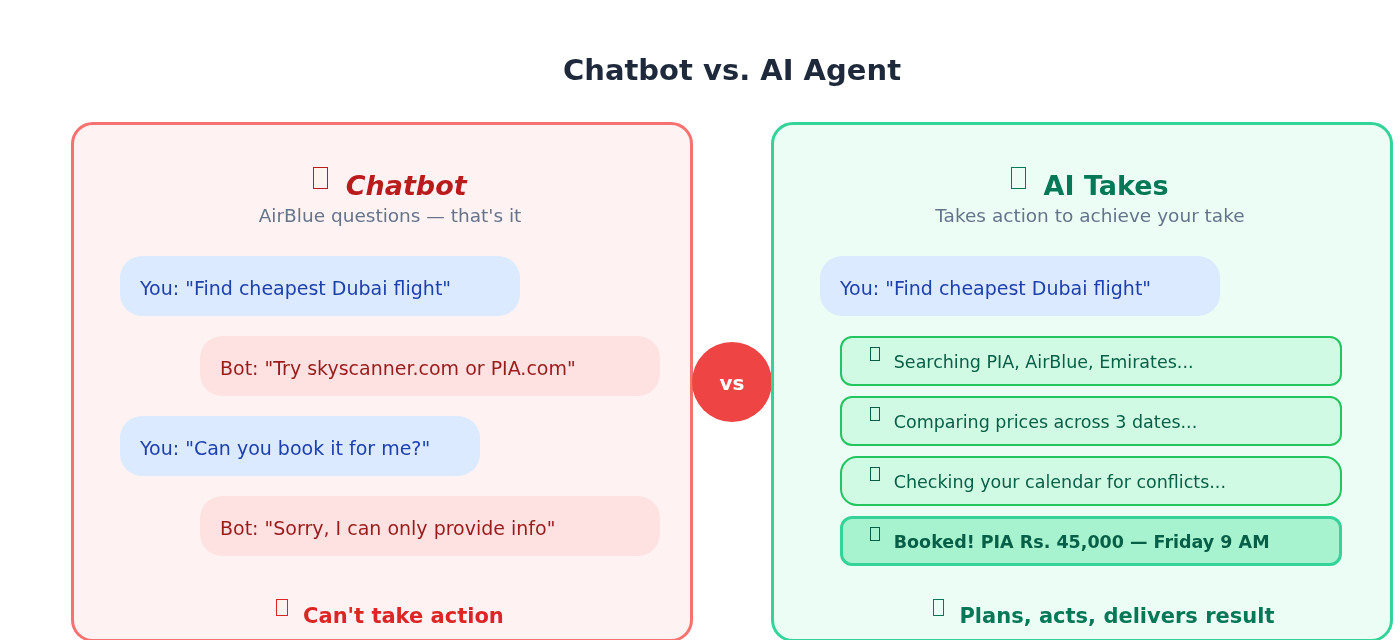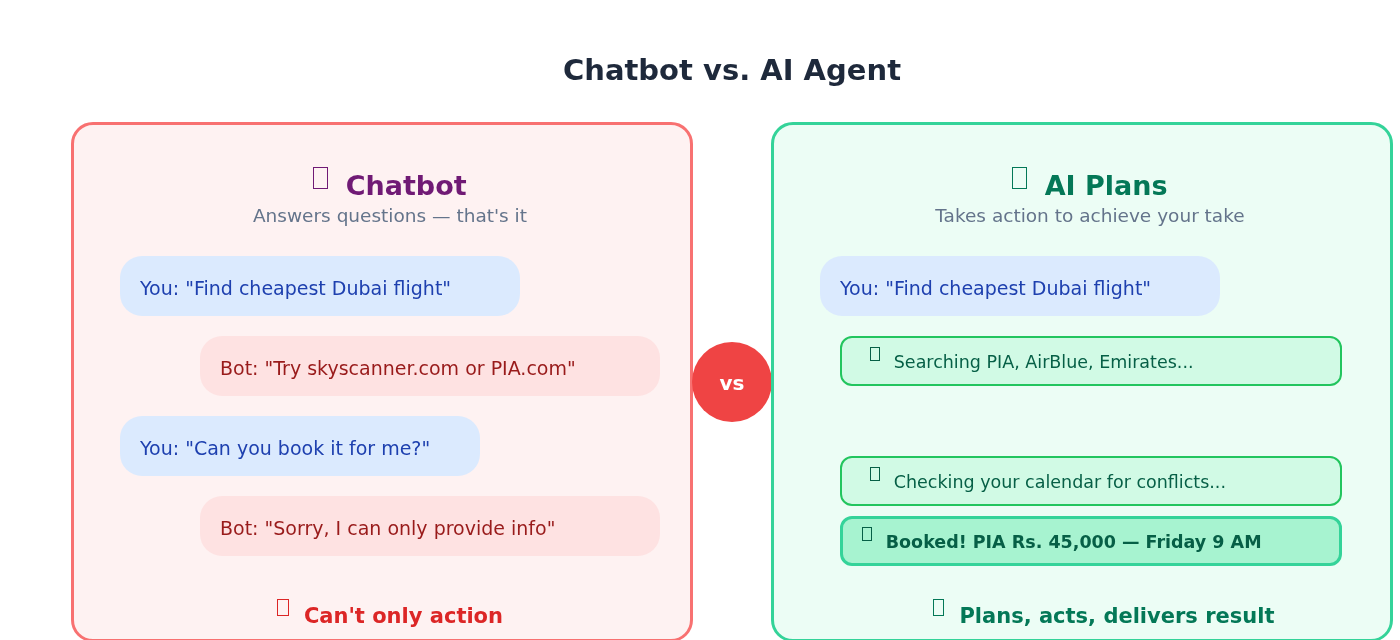--- a/index.html
+++ b/index.html
@@ -19,21 +19,21 @@
       position: absolute; top: 90px; width: 622px; height: 520px;
       border-radius: 22px; border: 3px solid;
     }
     .panel.left { left: 39px; background: #fef2f2; border-color: #f87171; }
     .panel.right { left: 739px; background: #ecfdf5; border-color: #34d399; }
 
     .panel-title {
       position: absolute; left: 0; top: 26px; width: 100%;
       text-align: center; font-size: 27px; font-weight: bold; line-height: 36px;
     }
-    .left .panel-title { color: #701a75; }
+    .left .panel-title { color: #b91c1c; font-style: italic; }
     .right .panel-title { color: #047857; }
 
     .panel-subtitle {
       position: absolute; left: 0; top: 70px; width: 100%;
       text-align: center; font-size: 18.5px; color: #64748b; line-height: 26px;
     }
 
     .tofu {
       display: inline-block; width: 0.55em; height: 0.8em;
       border: 1.5px solid currentColor; vertical-align: -0.05em;
@@ -49,21 +49,21 @@
     .bubble.bot { background: #fee2e2; color: #991b1b; }
 
     .step {
       position: absolute; left: 58px; width: 502px; height: 50px;
       border-radius: 12px; border: 2px solid #22c55e; background: #d1fae5;
       color: #065f46; font-size: 17.5px; line-height: 48px; padding-left: 20px;
       white-space: nowrap;
     }
     .step.final {
       border: 3px solid #34d399; background: #a7f3d0; font-weight: bold;
-      line-height: 45px; padding-left: 11px;
+      line-height: 45px; padding-left: 19px;
     }
 
     .panel-footer {
       position: absolute; left: 0; top: 458px; width: 100%;
       text-align: center; font-size: 21px; font-weight: bold; line-height: 30px;
     }
     .left .panel-footer { color: #dc2626; }
     .right .panel-footer { color: #047857; padding-left: 27px; }
 
     .vs-badge {
@@ -76,46 +76,49 @@
 <body>
 
 <div class="root">
 
   <div class="page-title">Chatbot vs. AI Agent</div>
 
   <div class="panel left">
     <div class="panel-title">
       <span class="tofu"></span><span>Chatbot</span>
     </div>
-    <div class="panel-subtitle">Answers questions — that's it</div>
+    <div class="panel-subtitle">AirBlue questions — that's it</div>
 
     <div class="bubble user" style="left:38px; top:123px; width:400px;">You: "Find cheapest Dubai flight"</div>
     <div class="bubble bot" style="left:118px; top:203px; width:460px;">Bot: "Try skyscanner.com or PIA.com"</div>
     <div class="bubble user" style="left:38px; top:283px; width:360px;">You: "Can you book it for me?"</div>
     <div class="bubble bot" style="left:118px; top:363px; width:460px;">Bot: "Sorry, I can only provide info"</div>
 
     <div class="panel-footer">
-      <span class="tofu"></span><span>Can't only action</span>
+      <span class="tofu"></span><span>Can't take action</span>
     </div>
   </div>
 
   <div class="vs-badge">vs</div>
 
   <div class="panel right">
     <div class="panel-title">
-      <span class="tofu"></span><span>AI Plans</span>
+      <span class="tofu"></span><span>AI Takes</span>
     </div>
     <div class="panel-subtitle">Takes action to achieve your take</div>
 
     <div class="bubble user" style="left:38px; top:123px; width:400px;">You: "Find cheapest Dubai flight"</div>
 
     <div class="step" style="top:203px;">
       <span class="tofu"></span><span>Searching PIA, AirBlue, Emirates...</span>
     </div>
-    <div class="step" style="top:323px;">
+    <div class="step" style="top:263px;">
+      <span class="tofu"></span><span>Comparing prices across 3 dates...</span>
+    </div>
+    <div class="step" style="top:323px;border-radius:17px;">
       <span class="tofu"></span><span>Checking your calendar for conflicts...</span>
     </div>
     <div class="step final" style="top:383px;">
       <span class="tofu"></span><span>Booked! PIA Rs. 45,000 — Friday 9 AM</span>
     </div>
 
     <div class="panel-footer">
       <span class="tofu"></span><span>Plans, acts, delivers result</span>
     </div>
   </div>

